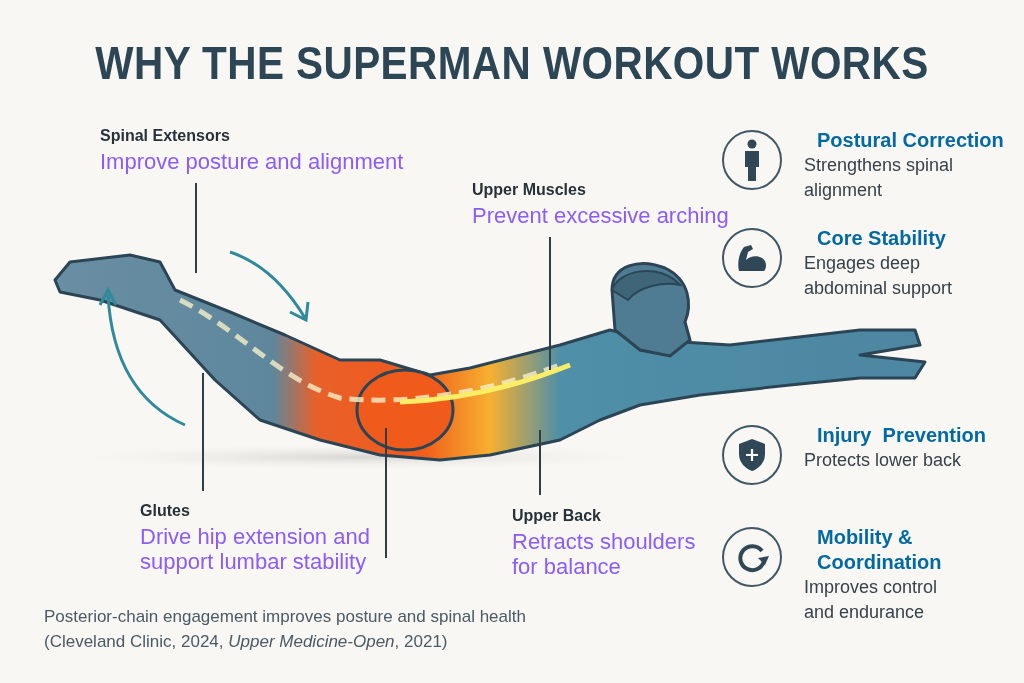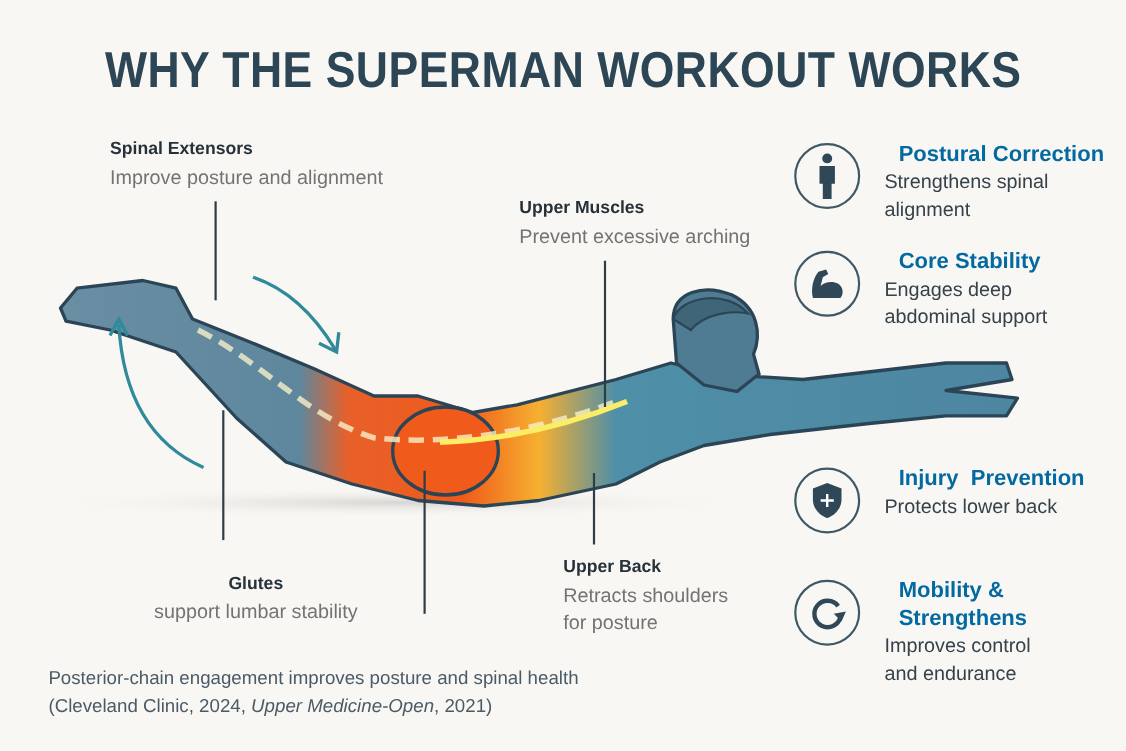--- a/index.html
+++ b/index.html
@@ -1,20 +1,20 @@
 <!DOCTYPE html>
 <html><head>
 <meta charset="utf-8">
 <style>
   html,body{margin:0;padding:0;}
   body{width:1024px;height:683px;background:#f9f7f3;position:relative;overflow:hidden;font-family:"Liberation Sans",sans-serif;color:#2b3740;}
   .title{position:absolute;left:0;top:36px;width:1024px;text-align:center;font-size:46px;font-weight:bold;color:#2c4656;letter-spacing:0.5px;transform:scaleX(0.88);}
   .lbl{position:absolute;}
   .lbl .h{font-size:16px;font-weight:bold;color:#26313a;line-height:26px;}
-  .lbl .d{font-size:18px;color:#737373;line-height:25px;}
+  .lbl .d{font-size:22px;color:#8b5cf6;line-height:25px;}
   .line{position:absolute;width:2px;background:#2f3d47;}
   .benefit{position:absolute;left:722px;width:300px;}
   .benefit .ic{position:absolute;left:0;top:0;width:60px;height:60px;border:2px solid #3f5866;border-radius:50%;box-sizing:border-box;display:flex;align-items:center;justify-content:center;}
   .benefit .txt{position:absolute;left:82px;top:-2px;}
   .benefit .h{font-size:20px;font-weight:bold;color:#0369a1;line-height:25px;margin-left:13px;}
   .benefit .d{font-size:18px;color:#36424b;line-height:25px;}
   .foot{position:absolute;left:44px;top:604px;font-size:17px;color:#4a5a66;line-height:25px;}
   .foot i{font-style:italic;}
   svg.fig{position:absolute;left:0;top:0;}
 </style>
@@ -64,28 +64,29 @@
 <div class="line" style="left:539px;top:430px;height:65px;"></div>
 
 <div class="lbl" style="left:100px;top:123px;">
   <div class="h">Spinal Extensors</div>
   <div class="d">Improve posture and alignment</div>
 </div>
 <div class="lbl" style="left:472px;top:177px;">
   <div class="h">Upper Muscles</div>
   <div class="d">Prevent excessive arching</div>
 </div>
-<div class="lbl" style="left:140px;top:518px;text-align:center;">
+<div class="lbl" style="left:140px;top:498px;">
   <div class="h">Glutes</div>
+  <div class="d">Drive hip extension and</div>
   <div class="d">support lumbar stability</div>
 </div>
 <div class="lbl" style="left:472px;top:503px;margin-left:40px;">
   <div class="h">Upper Back</div>
   <div class="d">Retracts shoulders</div>
-  <div class="d">for posture</div>
+  <div class="d">for balance</div>
 </div>
 
 <div class="benefit" style="top:130px;">
   <div class="ic">
     <svg width="30" height="42" viewBox="0 0 30 42">
         <circle cx="15" cy="5" r="4.5" fill="#2f4756"></circle>
         <path d="M8 12 h14 v16 h-3 v14 h-4 v-12 h-0 v12 h-4 v-14 h-3 z" fill="#2f4756"></path>
       </svg>
   </div>
   <div class="txt">
@@ -120,21 +121,21 @@
 </div>
 <div class="benefit" style="top:527px;">
   <div class="ic">
     <svg width="36" height="36" viewBox="0 0 36 36">
         <path d="M28 12 A12 12 0 1 0 30 22" fill="none" stroke="#2f4756" stroke-width="4"></path>
         <path d="M24 19 L31 26 L35 17 Z" fill="#2f4756"></path>
       </svg>
   </div>
   <div class="txt">
     <div class="h">Mobility &amp;</div>
-    <div class="h">Strengthens</div>
+    <div class="h">Coordination</div>
     <div class="d">Improves control</div>
     <div class="d">and endurance</div>
   </div>
 </div>
 
 <div class="foot">
   <div>Posterior-chain engagement improves posture and spinal health</div>
   <div><span>(Cleveland Clinic, 2024, </span><i>Upper Medicine-Open</i><span>, 2021)</span></div>
 </div>
 

